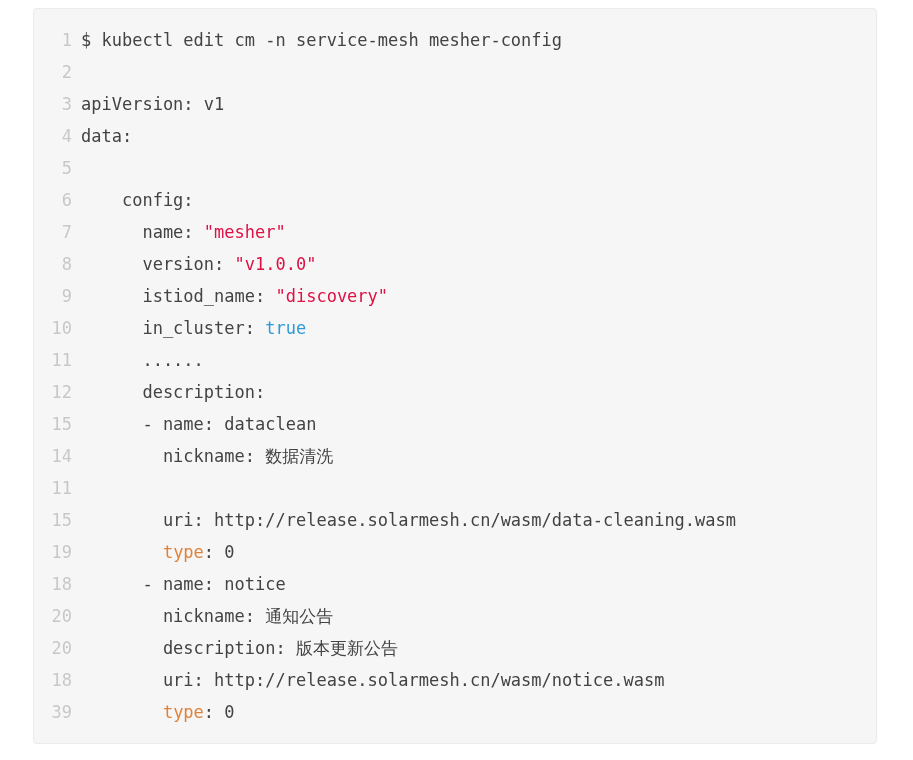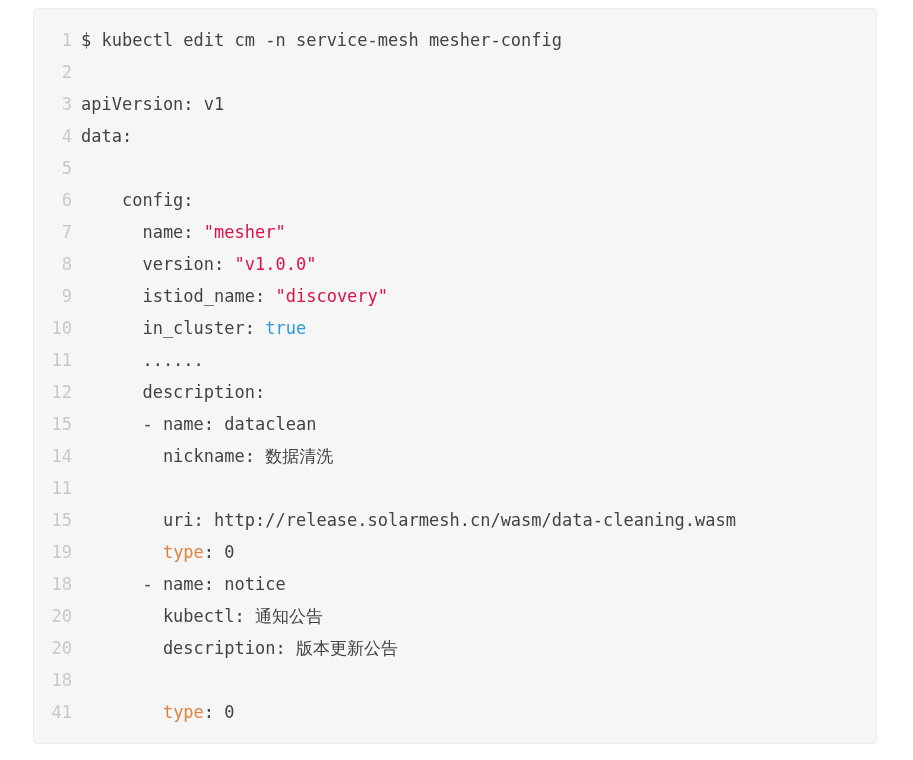--- a/index.html
+++ b/index.html
@@ -70,18 +70,18 @@
       <div class="code-line"><span class="line-num">9</span><span class="line-code"><span class="seg-default">      istiod_name: </span><span class="seg-string">"discovery"</span></span></div>
       <div class="code-line"><span class="line-num">10</span><span class="line-code"><span class="seg-default">      in_cluster: </span><span class="seg-literal">true</span></span></div>
       <div class="code-line"><span class="line-num">11</span><span class="line-code"><span class="seg-default">      ......</span></span></div>
       <div class="code-line"><span class="line-num">12</span><span class="line-code"><span class="seg-default">      description:</span></span></div>
       <div class="code-line"><span class="line-num">15</span><span class="line-code"><span class="seg-default">      - name: dataclean</span></span></div>
       <div class="code-line"><span class="line-num">14</span><span class="line-code"><span class="seg-default">        nickname: 数据清洗</span></span></div>
       <div class="code-line"><span class="line-num">11</span></div>
       <div class="code-line"><span class="line-num">15</span><span class="line-code"><span class="seg-default">        uri: http://release.solarmesh.cn/wasm/data-cleaning.wasm</span></span></div>
       <div class="code-line"><span class="line-num">19</span><span class="line-code"><span class="seg-default">        </span><span class="seg-keyword">type</span><span class="seg-default">: 0</span></span></div>
       <div class="code-line"><span class="line-num">18</span><span class="line-code"><span class="seg-default">      - name: notice</span></span></div>
-      <div class="code-line"><span class="line-num">20</span><span class="line-code"><span class="seg-default">        kubectl: 通知公告</span></span></div>
+      <div class="code-line"><span class="line-num">20</span><span class="line-code"><span class="seg-default">        nickname: 通知公告</span></span></div>
       <div class="code-line"><span class="line-num">20</span><span class="line-code"><span class="seg-default">        description: 版本更新公告</span></span></div>
-      <div class="code-line"><span class="line-num">18</span></div>
-      <div class="code-line"><span class="line-num">41</span><span class="line-code"><span class="seg-default">        </span><span class="seg-keyword">type</span><span class="seg-default">: 0</span></span></div>
+      <div class="code-line"><span class="line-num">18</span><span class="line-code"><span class="seg-default">        uri: http://release.solarmesh.cn/wasm/notice.wasm</span></span></div>
+      <div class="code-line"><span class="line-num">39</span><span class="line-code"><span class="seg-default">        </span><span class="seg-keyword">type</span><span class="seg-default">: 0</span></span></div>
     </div>
 </figure>
 
 </body></html>

